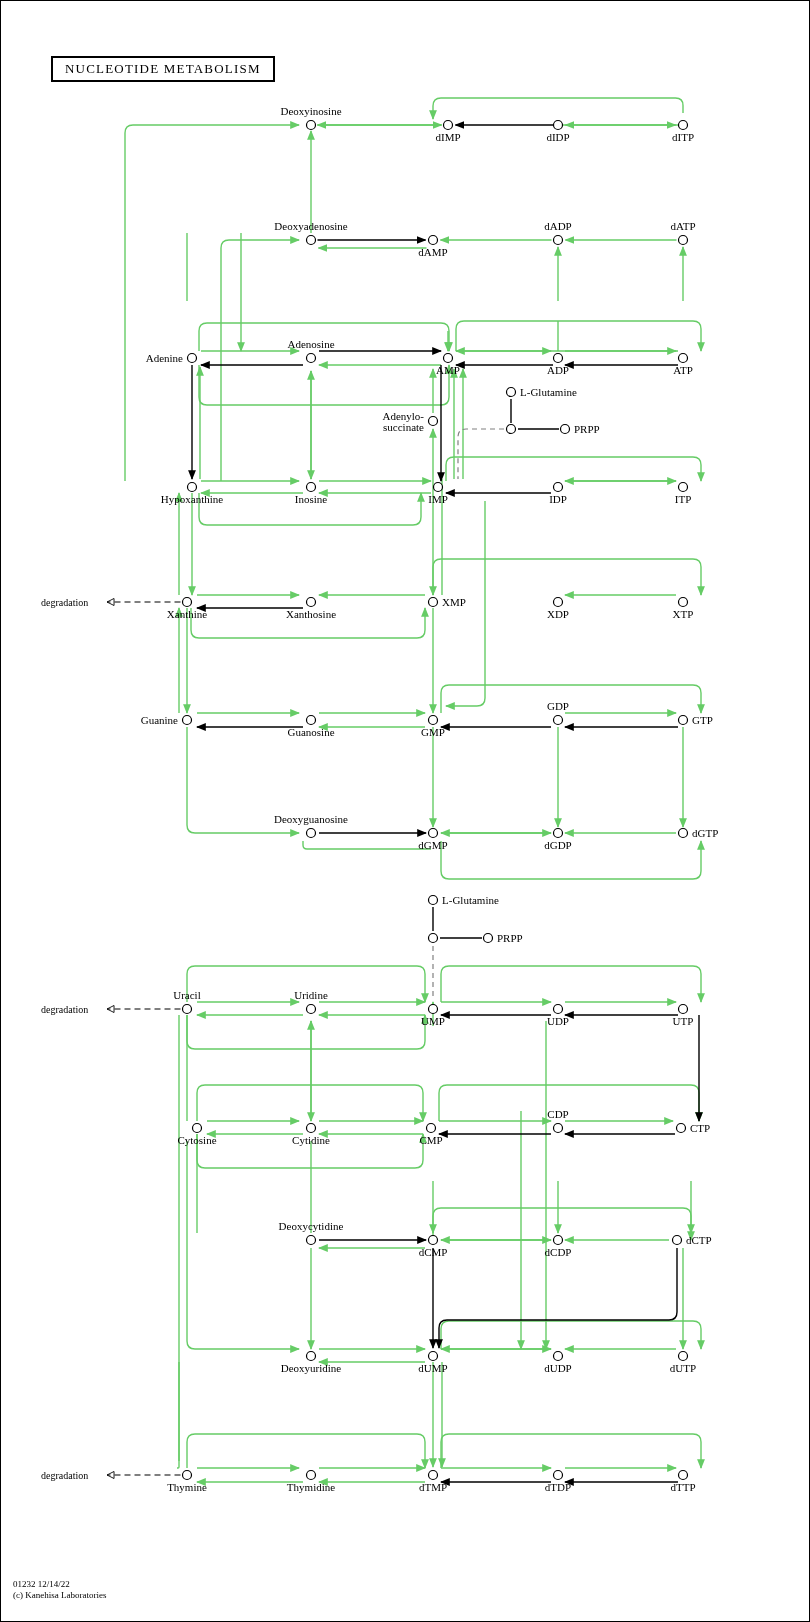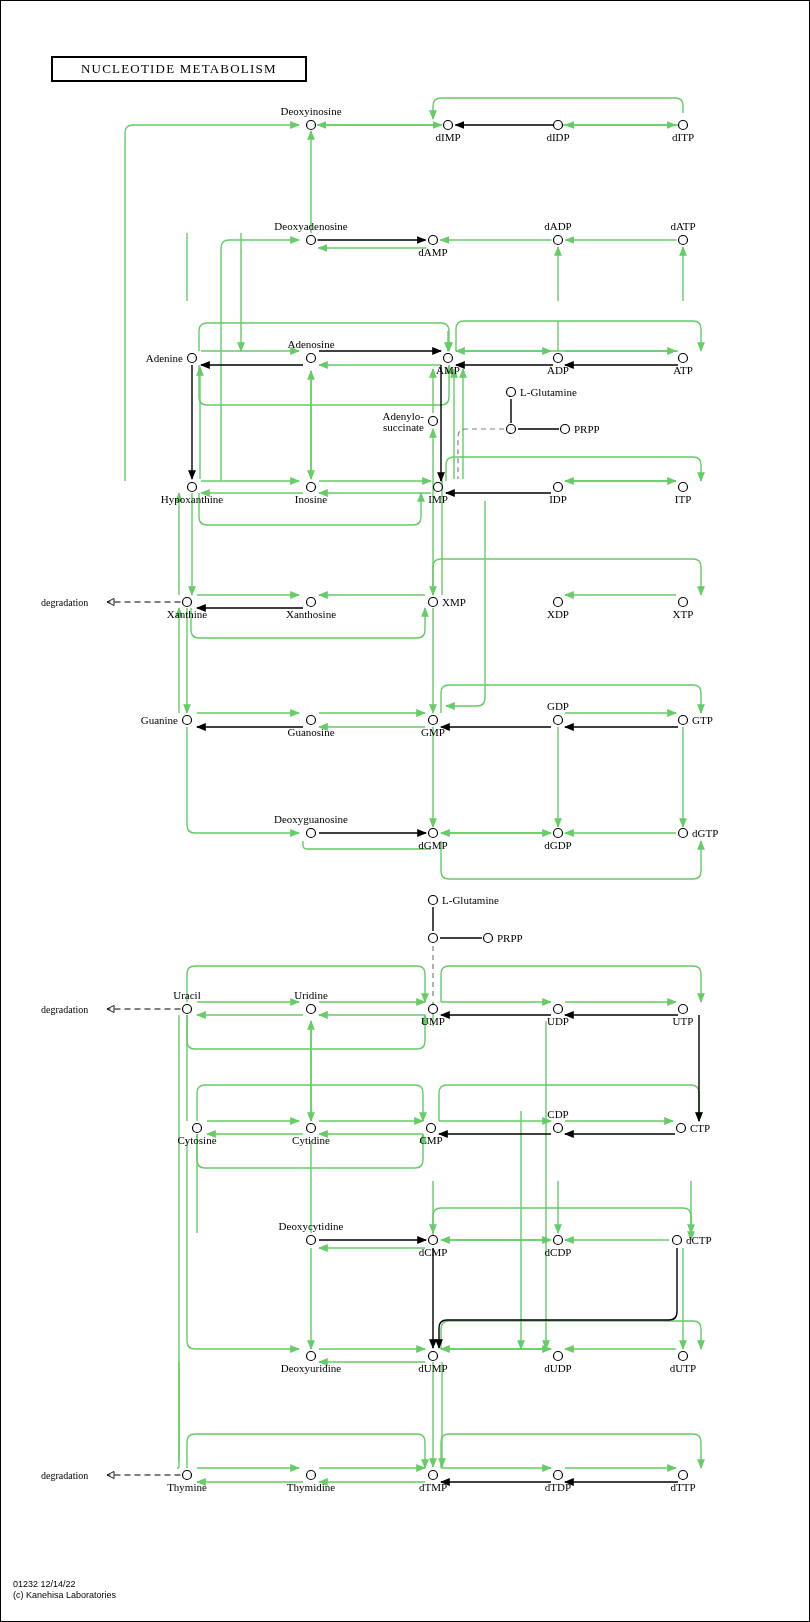--- a/index.html
+++ b/index.html
@@ -2,24 +2,24 @@
 <html><head>
 <meta charset="utf-8">
 <title>KEGG Nucleotide Metabolism</title>
 <style>
   html,body{margin:0;padding:0;background:#ffffff;}
   body{font-family:"Liberation Serif",serif;}
   #page{position:relative;width:810px;height:1622px;background:#fff;box-sizing:border-box;
         border:1px solid #000;overflow:hidden;}
   #canvas{position:absolute;left:0;top:0;width:810px;height:1622px;}
   .map-title{position:absolute;left:50px;top:55px;border:2px solid #000;background:#fff;
-             padding:3px 28px;font-size:13px;letter-spacing:1.2px;color:#000;
+             padding:3px 12px;font-size:13px;letter-spacing:1.2px;color:#000;
              font-family:"Liberation Serif",serif;white-space:nowrap;}
   .footer{position:absolute;left:12px;top:1578px;font-size:9px;line-height:11px;color:#000;
-          font-family:Liberation Sans, sans-serif;white-space:pre;}
+          font-family:Liberation Serif, serif;white-space:pre;}
   text{font-family:"Liberation Serif",serif;fill:#000;}
   .cpd-label{font-size:11px;}
   .deg-label{font-size:10px;}
 </style>
 </head>
 <body>
 
 <div id="page">
 
   <svg id="canvas" viewBox="0 0 810 1622">

